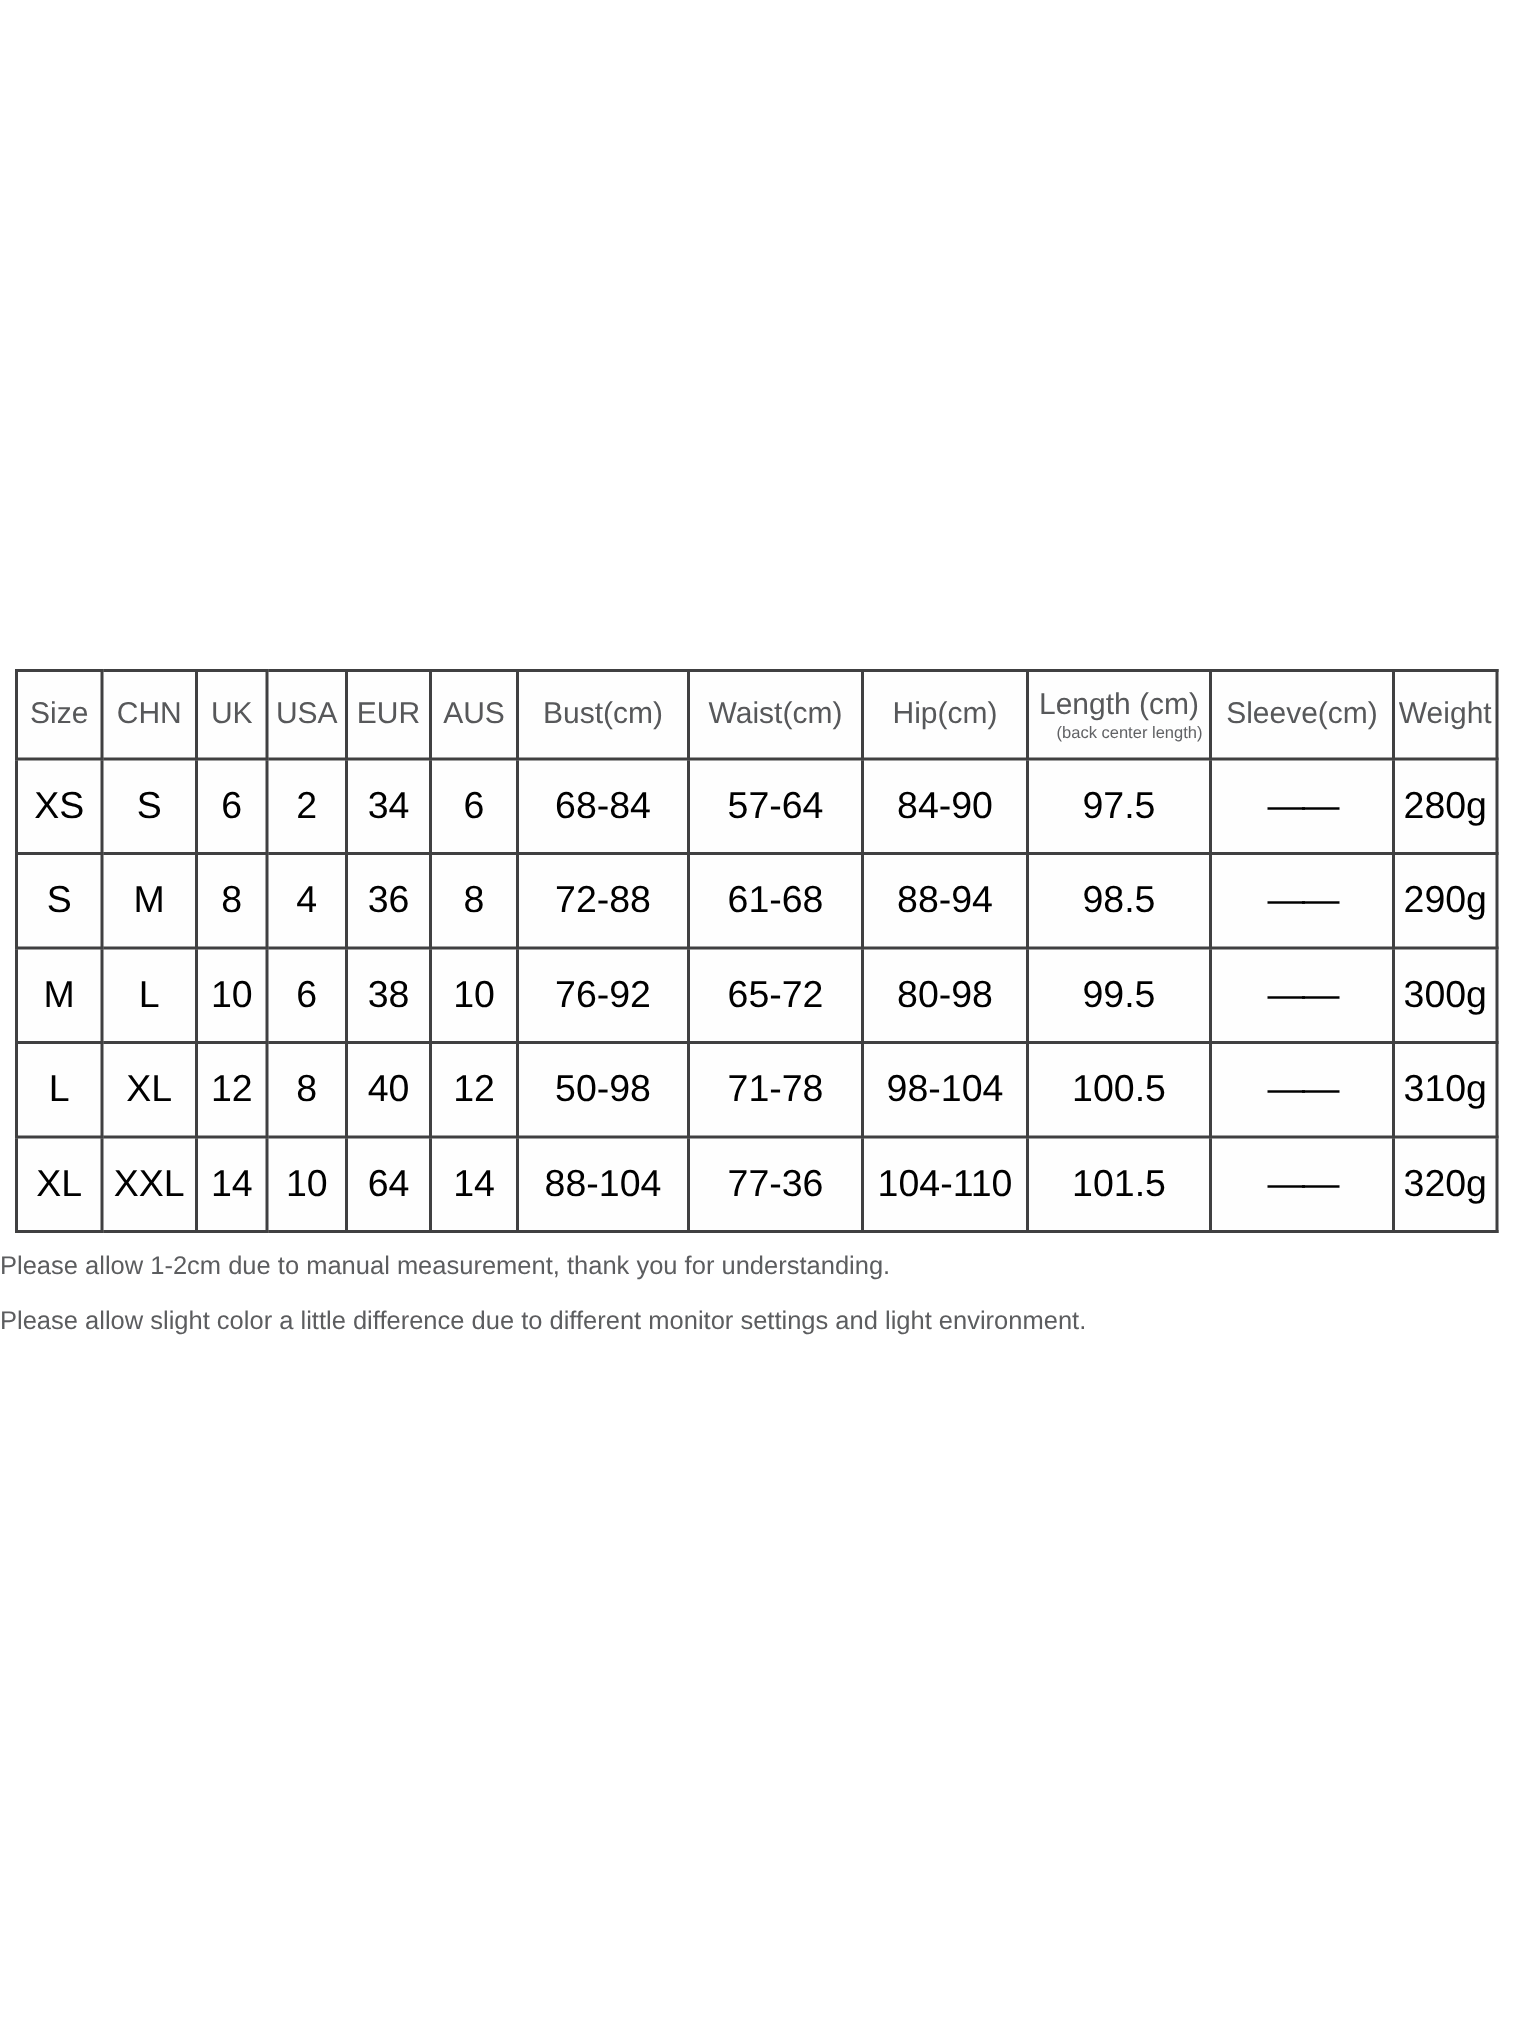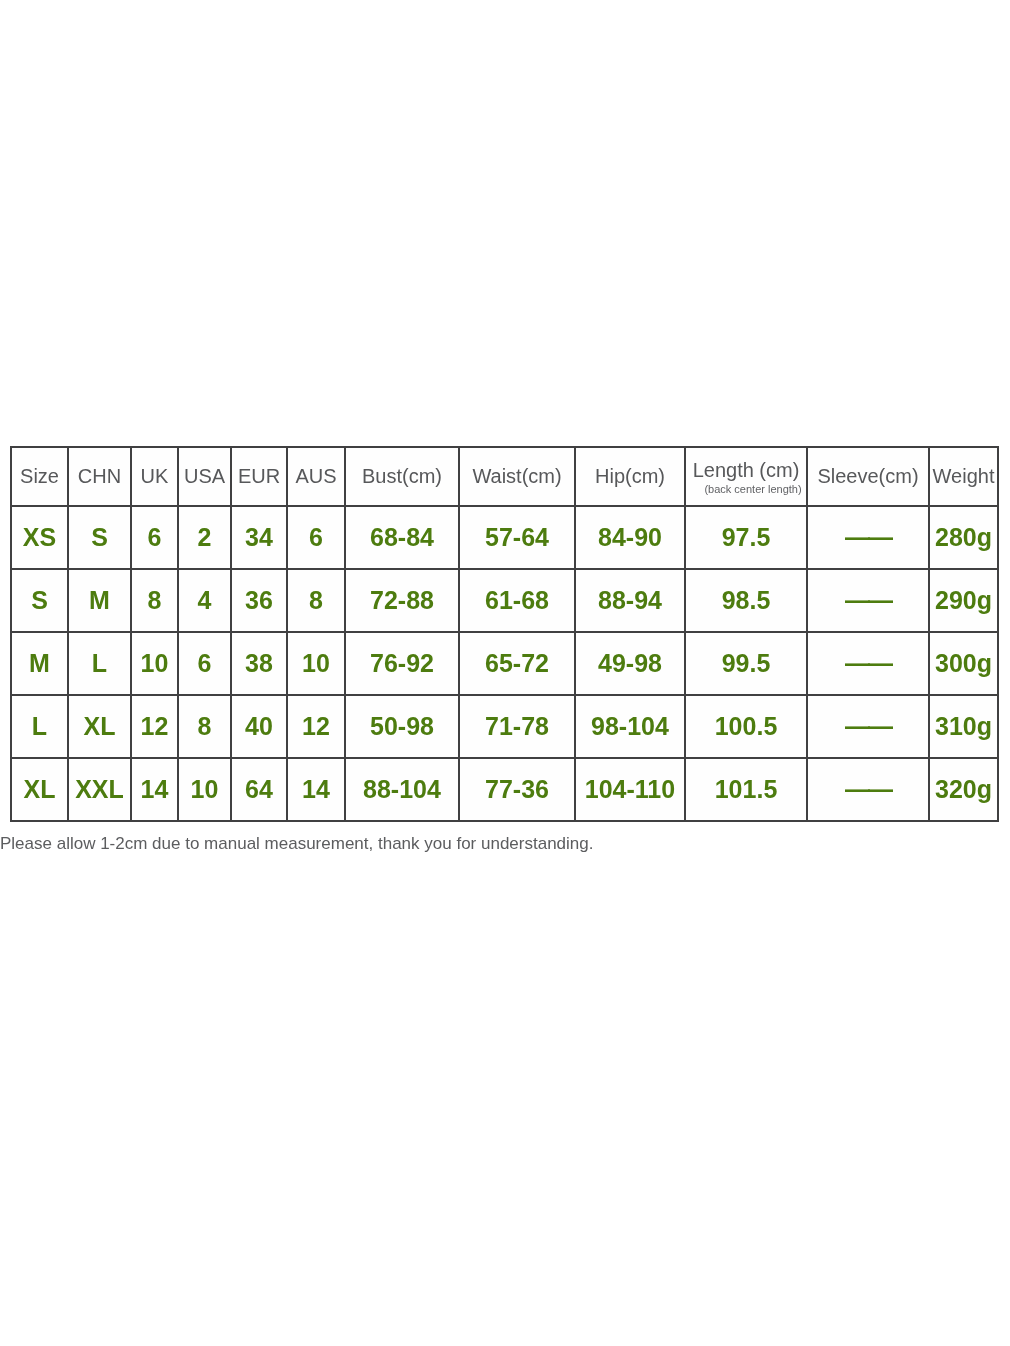--- a/index.html
+++ b/index.html
@@ -35,22 +35,21 @@
   }
   table.size-chart thead tr { height: 59px; }
   table.size-chart tbody tr { height: 63px; }
   table.size-chart th {
     font-size: 20px;
     font-weight: normal;
     color: #57585a;
   }
   table.size-chart td {
     font-size: 25px;
-    color: #4d7c0f;
-    font-weight: bold;
+    color: #000000;
   }
   .col-size   { width: 57px; }
   .col-chn    { width: 63px; }
   .col-uk     { width: 47px; }
   .col-usa    { width: 53px; }
   .col-eur    { width: 56px; }
   .col-aus    { width: 58px; }
   .col-bust   { width: 114px; }
   .col-waist  { width: 116px; }
   .col-hip    { width: 110px; }
@@ -154,21 +153,21 @@
       </tr>
       <tr>
         <td>M</td>
         <td>L</td>
         <td>10</td>
         <td>6</td>
         <td>38</td>
         <td>10</td>
         <td>76-92</td>
         <td>65-72</td>
-        <td>49-98</td>
+        <td>80-98</td>
         <td>99.5</td>
         <td class="dash-cell">——</td>
         <td>300g</td>
       </tr>
       <tr>
         <td>L</td>
         <td>XL</td>
         <td>12</td>
         <td>8</td>
         <td>40</td>
@@ -192,15 +191,16 @@
         <td>104-110</td>
         <td>101.5</td>
         <td class="dash-cell">——</td>
         <td>320g</td>
       </tr>
     </tbody>
   </table>
 
   <div class="notes">
     <p>Please allow 1-2cm due to manual measurement, thank you for understanding.</p>
+    <p>Please allow slight color a little difference due to different monitor settings and light environment.</p>
   </div>
 
 </div>
 
 </body></html>

